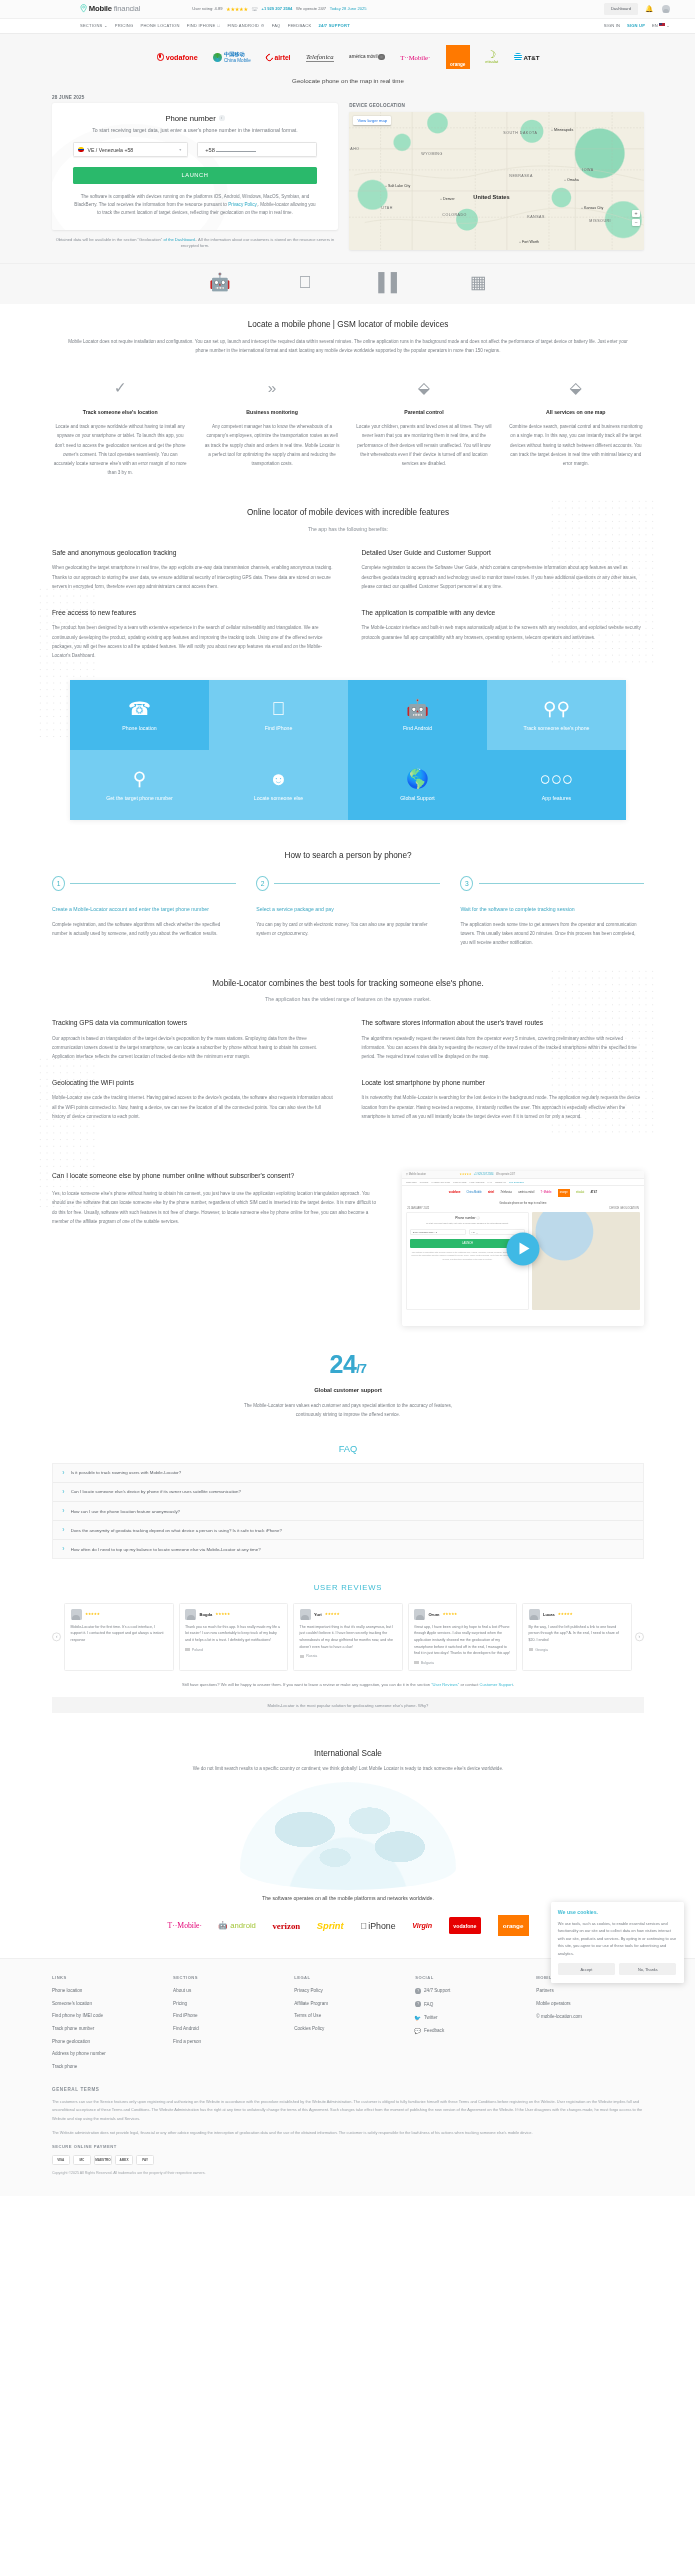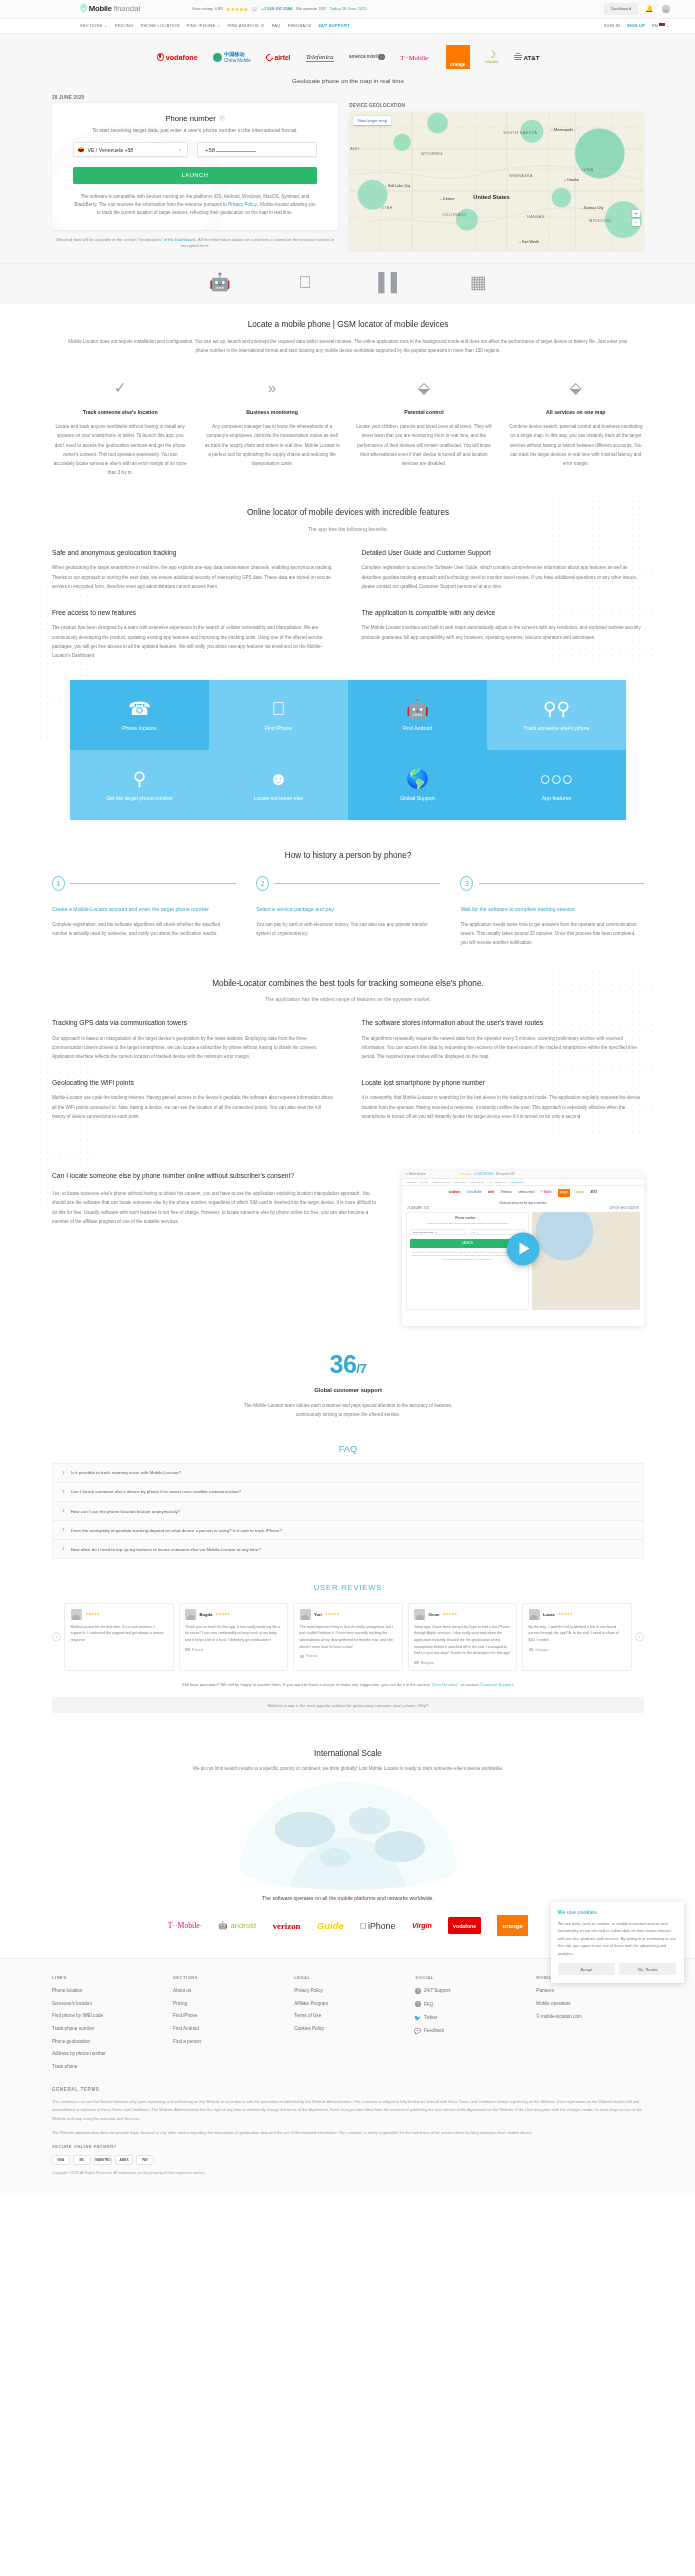--- a/index.html
+++ b/index.html
@@ -613,21 +613,21 @@
       <span class="tl-lb">Global Support</span>
     </div>
     <div class="tile t-dark">
       <span class="tl-ic">○○○</span>
       <span class="tl-lb">App features</span>
     </div>
   </div>
 </div>
 
 <div class="sec wrap">
-  <h2 class="sec-h2">How to history a person by phone?</h2>
+  <h2 class="sec-h2">How to search a person by phone?</h2>
   <div class="steps">
     <div class="step">
       <div class="step-head">
           <span class="step-num">1</span>
           <span class="step-line"></span>
         </div>
       <h4>Create a Mobile-Locator account and enter the target phone number</h4>
       <p>Complete registration, and the software algorithms will check whether the specified number is actually used by someone, and notify you about the verification results.</p>
     </div>
     <div class="step">
@@ -725,21 +725,21 @@
           <div style="font-size:1.9px;color:#aaa;line-height:1.9;margin-top:3.1px;text-align:center;">The software is compatible with devices running on the platforms iOS, Android, Windows, MacOS, Symbian, and BlackBerry. The tool receives the information from the resource pursuant to Privacy Policy. Mobile-locator allowing you to track the current location of target devices, reflecting their geolocation on the map in real time.</div>
         </div>
         <div class="mini-map"></div>
       </div>
       <div class="play-btn"></div>
     </div>
   </div>
 
   <div class="stats">
     <div class="stat">
-      <div class="big"><span>36</span><span class="sm">/7</span></div>
+      <div class="big"><span>24</span><span class="sm">/7</span></div>
       <h4>Global customer support</h4>
       <p>The Mobile-Locator team values each customer and pays special attention to the accuracy of features, continuously striving to improve the offered service.</p>
     </div>
   </div>
 
   <div class="faq-title">FAQ</div>
   <div class="faq-list">
     <div class="faq-item">
         <span class="faq-chev">›</span>
         <span>Is it possible to track roaming users with Mobile-Locator?</span>
@@ -830,21 +830,21 @@
 
 <div class="intl wrap">
   <h2>International Scale</h2>
   <p>We do not limit search results to a specific country or continent; we think globally! Lost Mobile Locator is ready to track someone else's device worldwide.</p>
   <div class="globe"></div>
   <div class="op-line">The software operates on all the mobile platforms and networks worldwide.</div>
   <div class="brands">
     <span class="b-tmob">T··Mobile·</span>
     <span class="b-android">🤖 <span>android</span></span>
     <span class="b-verizon">verizon</span>
-    <span class="b-sprint">Guide</span>
+    <span class="b-sprint">Sprint</span>
     <span class="b-iphone"><span>iPhone</span></span>
     <span class="b-virgin">Virgin</span>
     <span class="b-vodafone2">vodafone</span>
     <span class="b-orange2">orange</span>
   </div>
 </div>
 
 <div class="footer" style="position:relative;">
   <div class="wrap">
     <div class="fcols">

